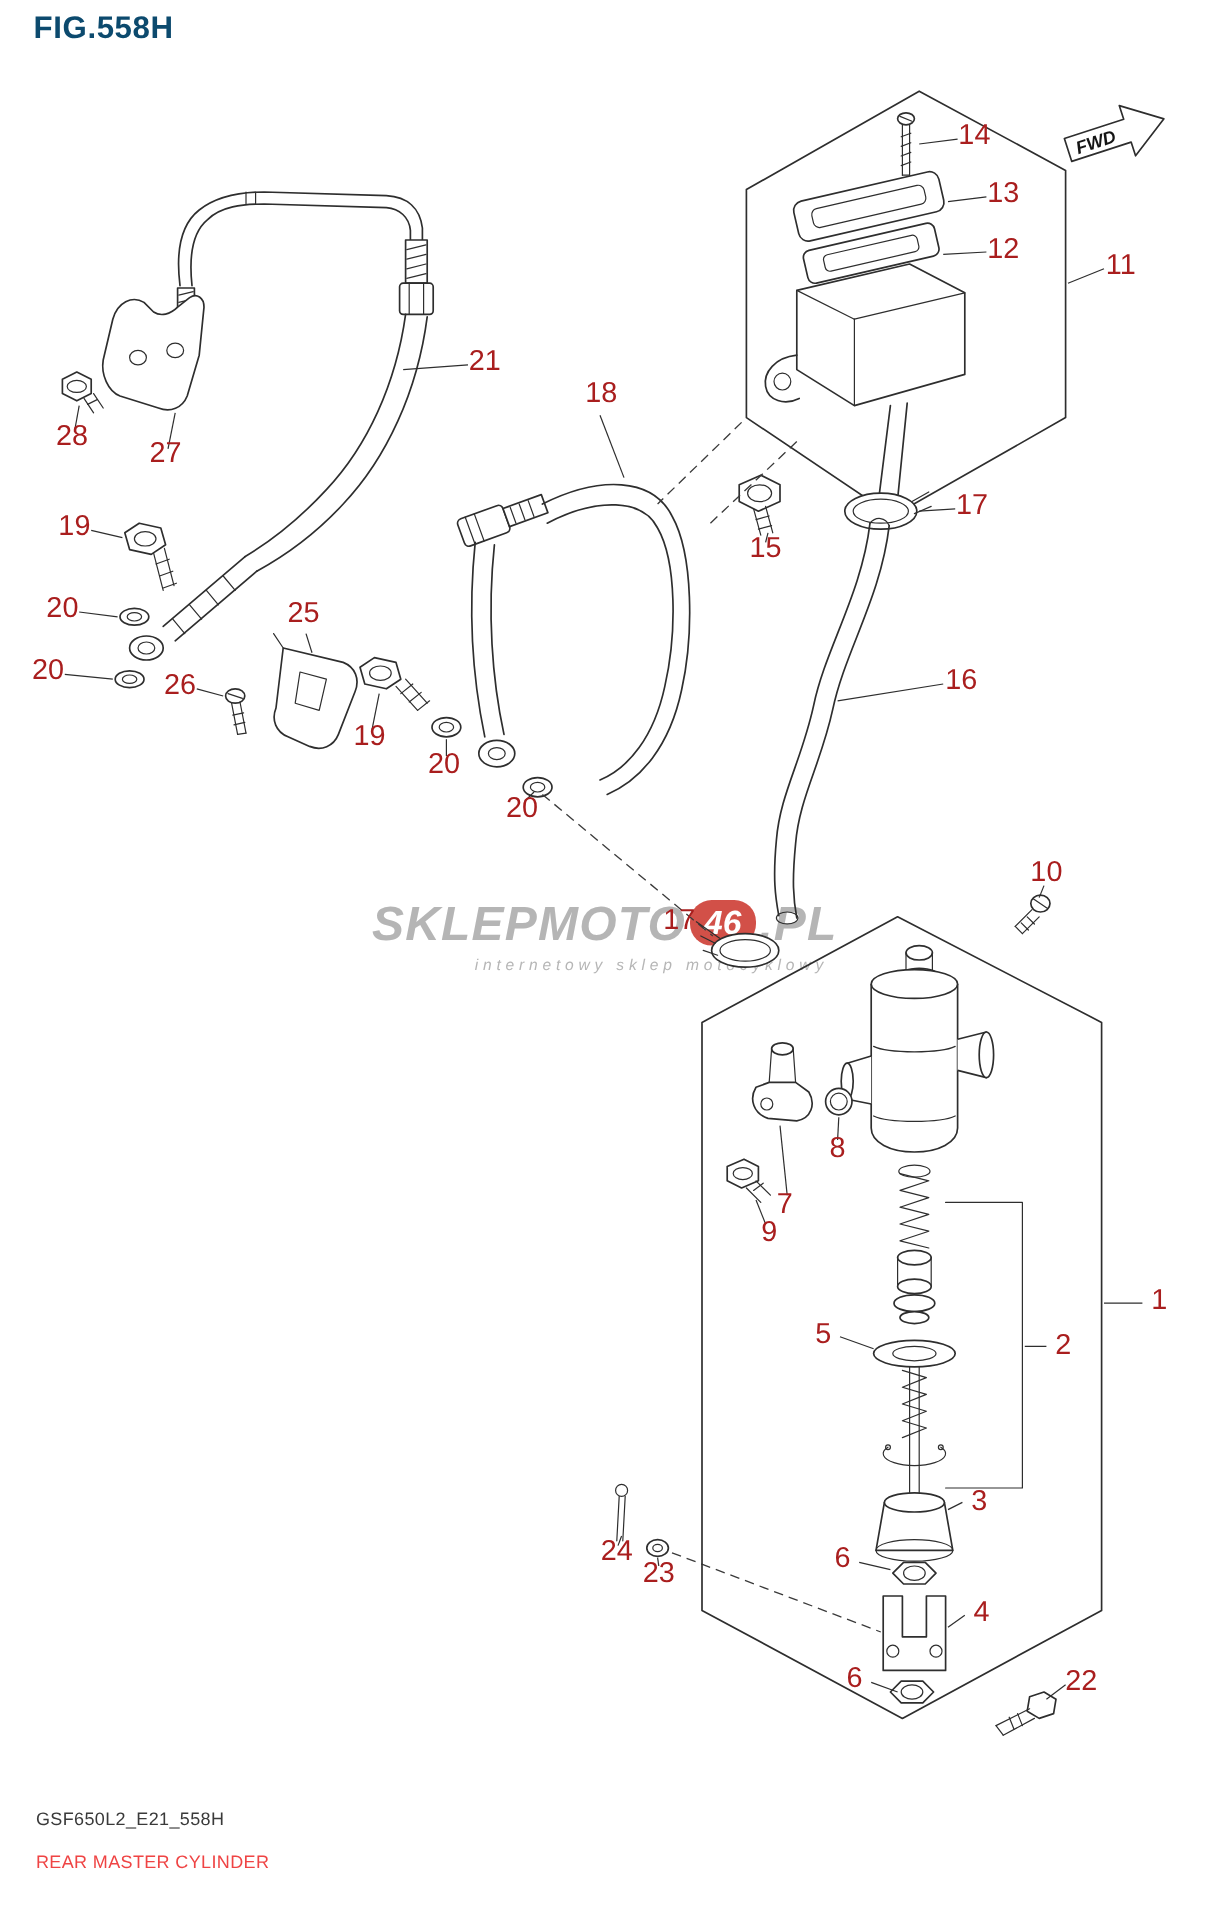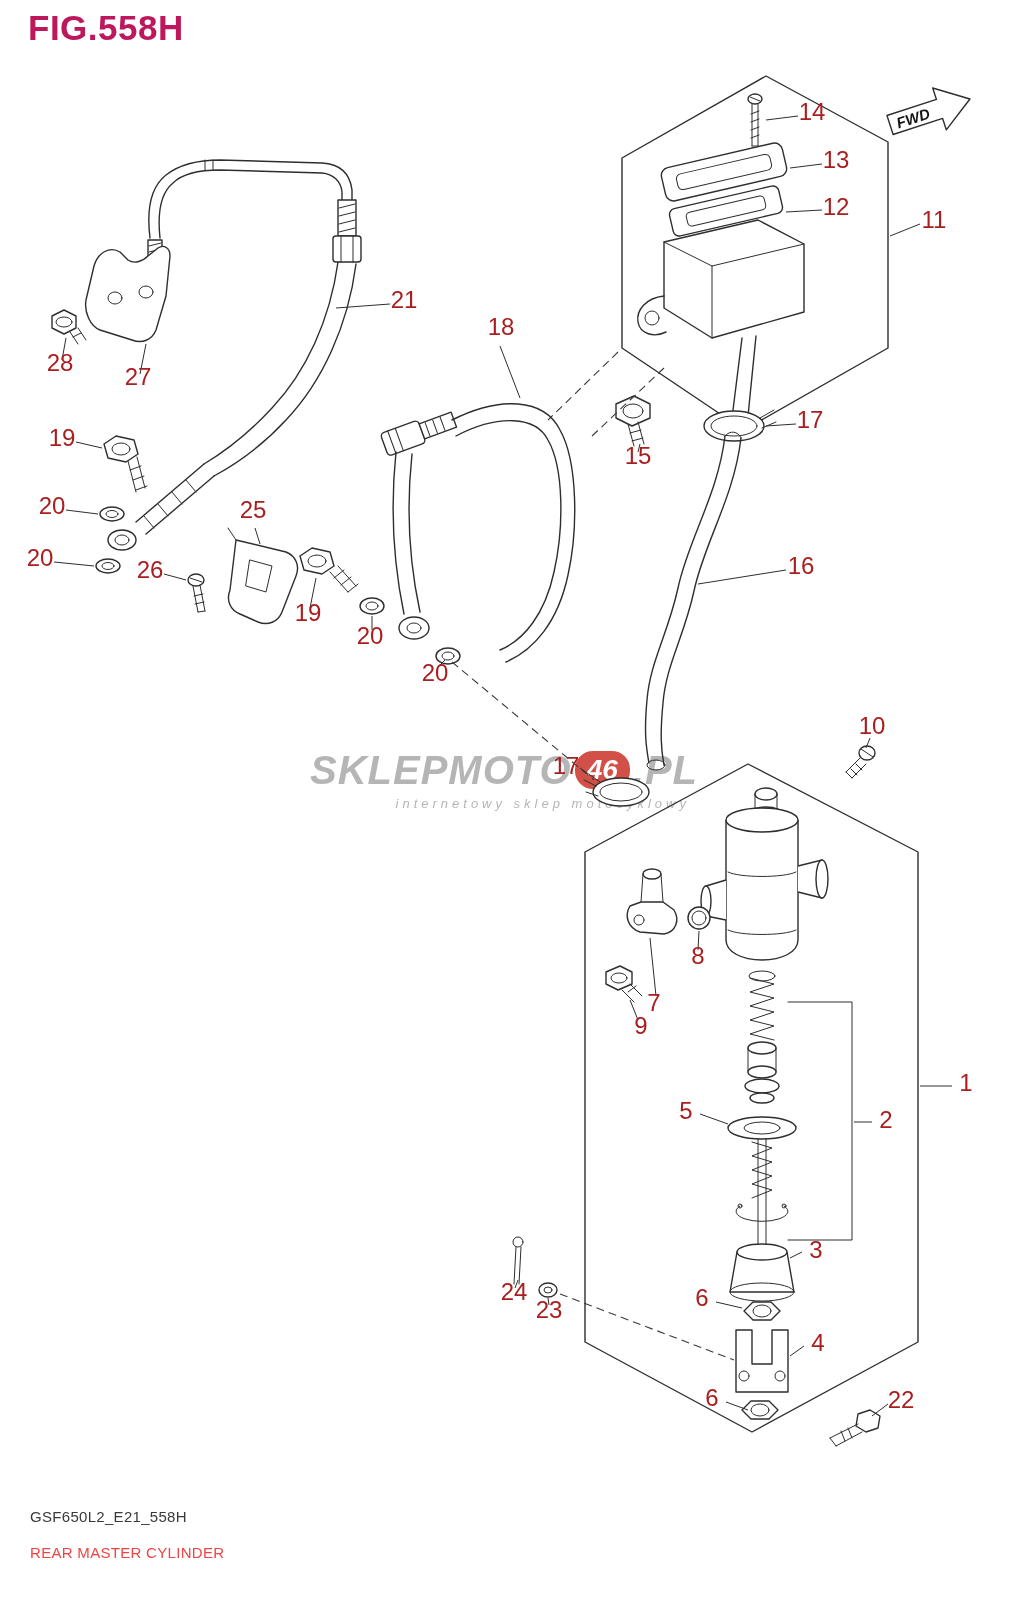--- a/index.html
+++ b/index.html
@@ -1,20 +1,20 @@
 <!DOCTYPE html>
 <html><head>
 <meta charset="utf-8">
 <style>
   * { box-sizing: border-box; }
   html, body { margin:0; padding:0; background:#ffffff; }
   .page { position:relative; width:1024px; height:1600px; background:#ffffff; overflow:hidden;
           font-family:"Liberation Sans", sans-serif; }
-  .fig-title { position:absolute; left:28px; top:8px; font-size:35px; font-weight:800;
-               letter-spacing:0.5px; color:#be185d;text-align:center; }
+  .fig-title { position:absolute; left:28px; top:8px; font-size:26px; font-weight:800;
+               letter-spacing:0.5px; color:#0c4a6e;text-align:center; }
   .footer-code { position:absolute; left:30px; top:1508px; font-size:15px; color:#3a3a3a; letter-spacing:0.3px;text-align:right; }
   .footer-name { position:absolute; left:30px; top:1544px; font-size:15px; color:#ef4444; letter-spacing:0.3px; }
   .watermark { position:absolute; left:310px; top:748px; width:380px; text-align:right; opacity:0.82; }
   .wm-line { white-space:nowrap; }
   .wm-main, .wm-suffix { font-size:40px; font-weight:700; font-style:italic; color:#a6a6a6; letter-spacing:1px; }
   .wm-badge { display:inline-block; background:#c92a21; color:#ffffff; font-size:28px; font-weight:700;
               font-style:italic; border-radius:18px; padding:3px 12px; margin:0 3px; vertical-align:5px; }
   .wm-tagline { margin-top:3px; font-size:13px; font-style:italic; color:#a6a6a6; letter-spacing:4px; }
   svg.diagram { position:absolute; left:0; top:0; }
   .ln  { fill:none; stroke:#2e2e2e; stroke-width:1.4; stroke-linecap:round; stroke-linejoin:round; }

